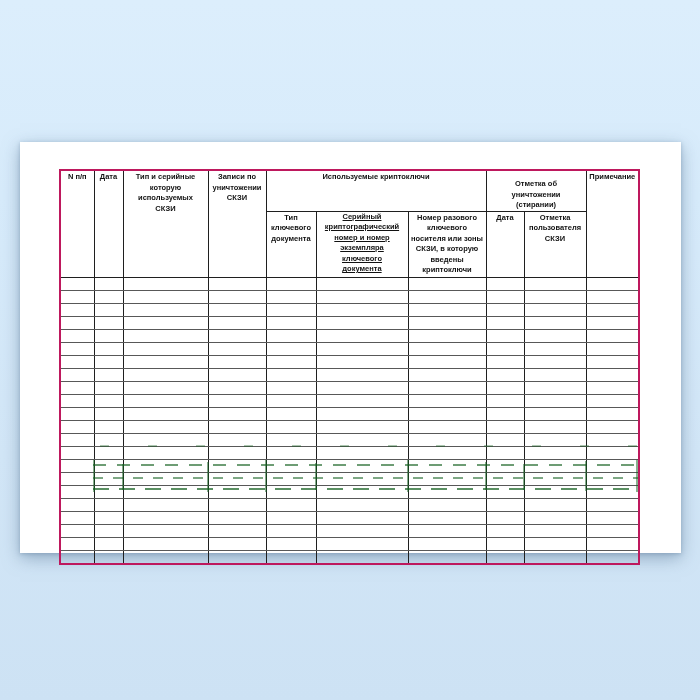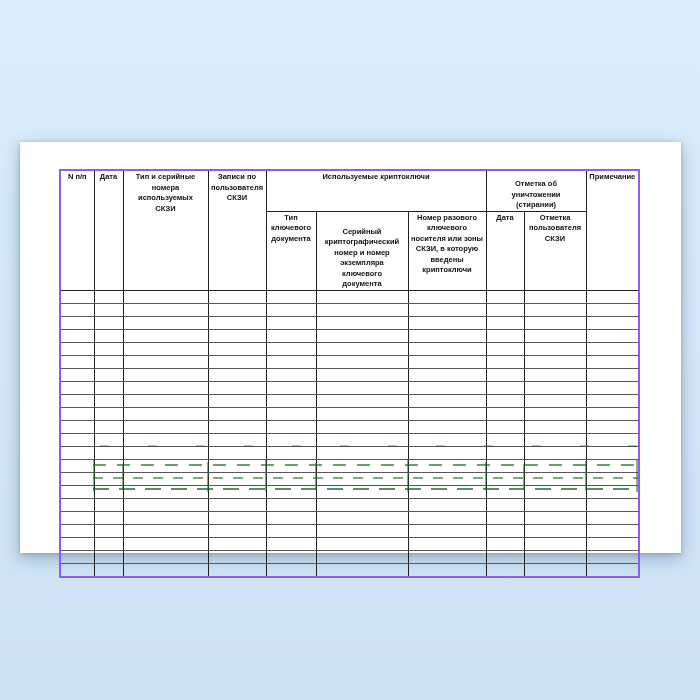--- a/index.html
+++ b/index.html
@@ -11,31 +11,31 @@
   .stage{position:relative;width:700px;height:700px;}
   .paper{
     position:absolute;left:20px;top:142px;width:661px;height:411px;
     background:#ffffff;
     box-shadow:0 5px 16px rgba(96,125,155,.55), 0 1px 4px rgba(96,125,155,.4);
   }
   table.journal{
     position:absolute;left:39px;top:27px;
     table-layout:fixed;border-collapse:collapse;
     width:581px;
-    border:2px solid #8b5cf6;
+    border:2px solid #be185d;
     font-family:"Liberation Sans", sans-serif;
   }
   .journal th{
     border:1px solid #1f1f1f;
     vertical-align:top;text-align:center;
     font-size:7.5px;line-height:10.5px;font-weight:600;color:#111;
     padding:1px 2px 0 2px;overflow:hidden;
   }
   .journal th.th-skzi{padding:1px 6px 0 6px;}
-  .journal th.th-serial{padding:15px 8px 0 8px;}
+  .journal th.th-serial{padding:0 8px 0 8px;text-decoration:underline;}
   .journal th.group-destroy{padding:8px 20px 0 20px;}
   .journal thead tr.h1{height:33px;}
   .journal thead tr.h2{height:66px;margin-left:16px;}
   .journal td{
     height:12px;padding:0;
     border-left:1px solid #1f1f1f;border-right:1px solid #1f1f1f;
     border-top:1px solid #585858;border-bottom:1px solid #585858;
   }
   .journal tbody tr:last-child td{border-bottom:1px solid #101010;}
   
@@ -63,22 +63,22 @@
           <col style="width:92px">
         <col style="width:78px">
           <col style="width:38px">
           <col style="width:62px">
         <col style="width:53px">
       </colgroup>
       <thead>
         <tr class="h1">
           <th rowspan="2">N п/п</th>
           <th rowspan="2">Дата</th>
-          <th rowspan="2" class="th-skzi">Тип и серийные номера используемых СКЗИ</th>
-          <th rowspan="2">Записи по пользователя СКЗИ</th>
+          <th rowspan="2" class="th-skzi">Тип и серийные которую используемых СКЗИ</th>
+          <th rowspan="2">Записи по уничтожении СКЗИ</th>
           <th colspan="3">Используемые криптоключи</th>
           <th colspan="2" class="group-destroy">Отметка об уничтожении (стирании)</th>
           <th rowspan="2">Примечание</th>
         </tr>
         <tr class="h2">
           <th>Тип ключевого документа</th>
           <th class="th-serial">Серийный криптографический номер и номер экземпляра ключевого документа</th>
           <th>Номер разового ключевого носителя или зоны СКЗИ, в которую введены криптоключи</th>
           <th>Дата</th>
           <th>Отметка пользователя СКЗИ</th>

